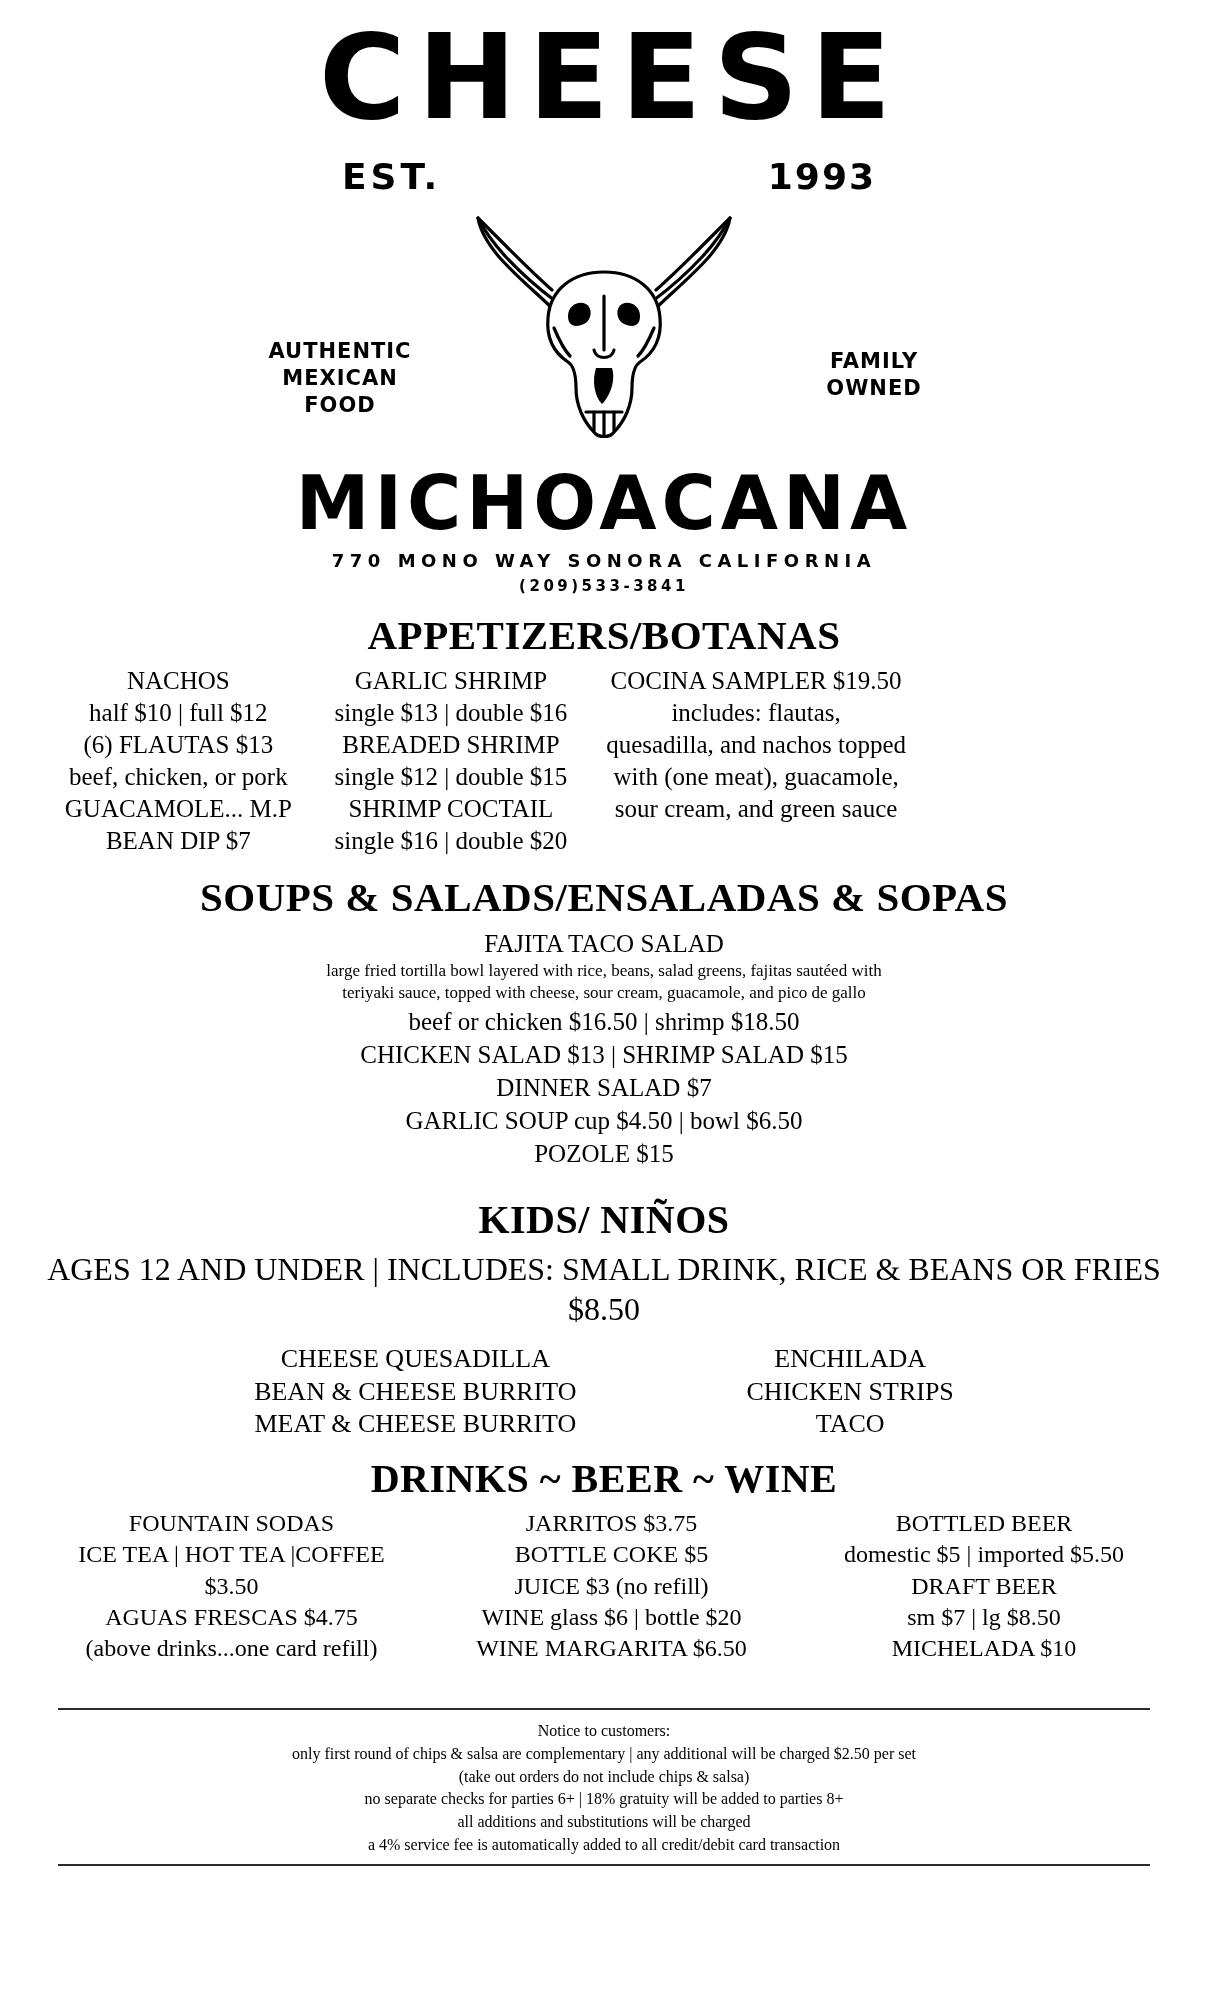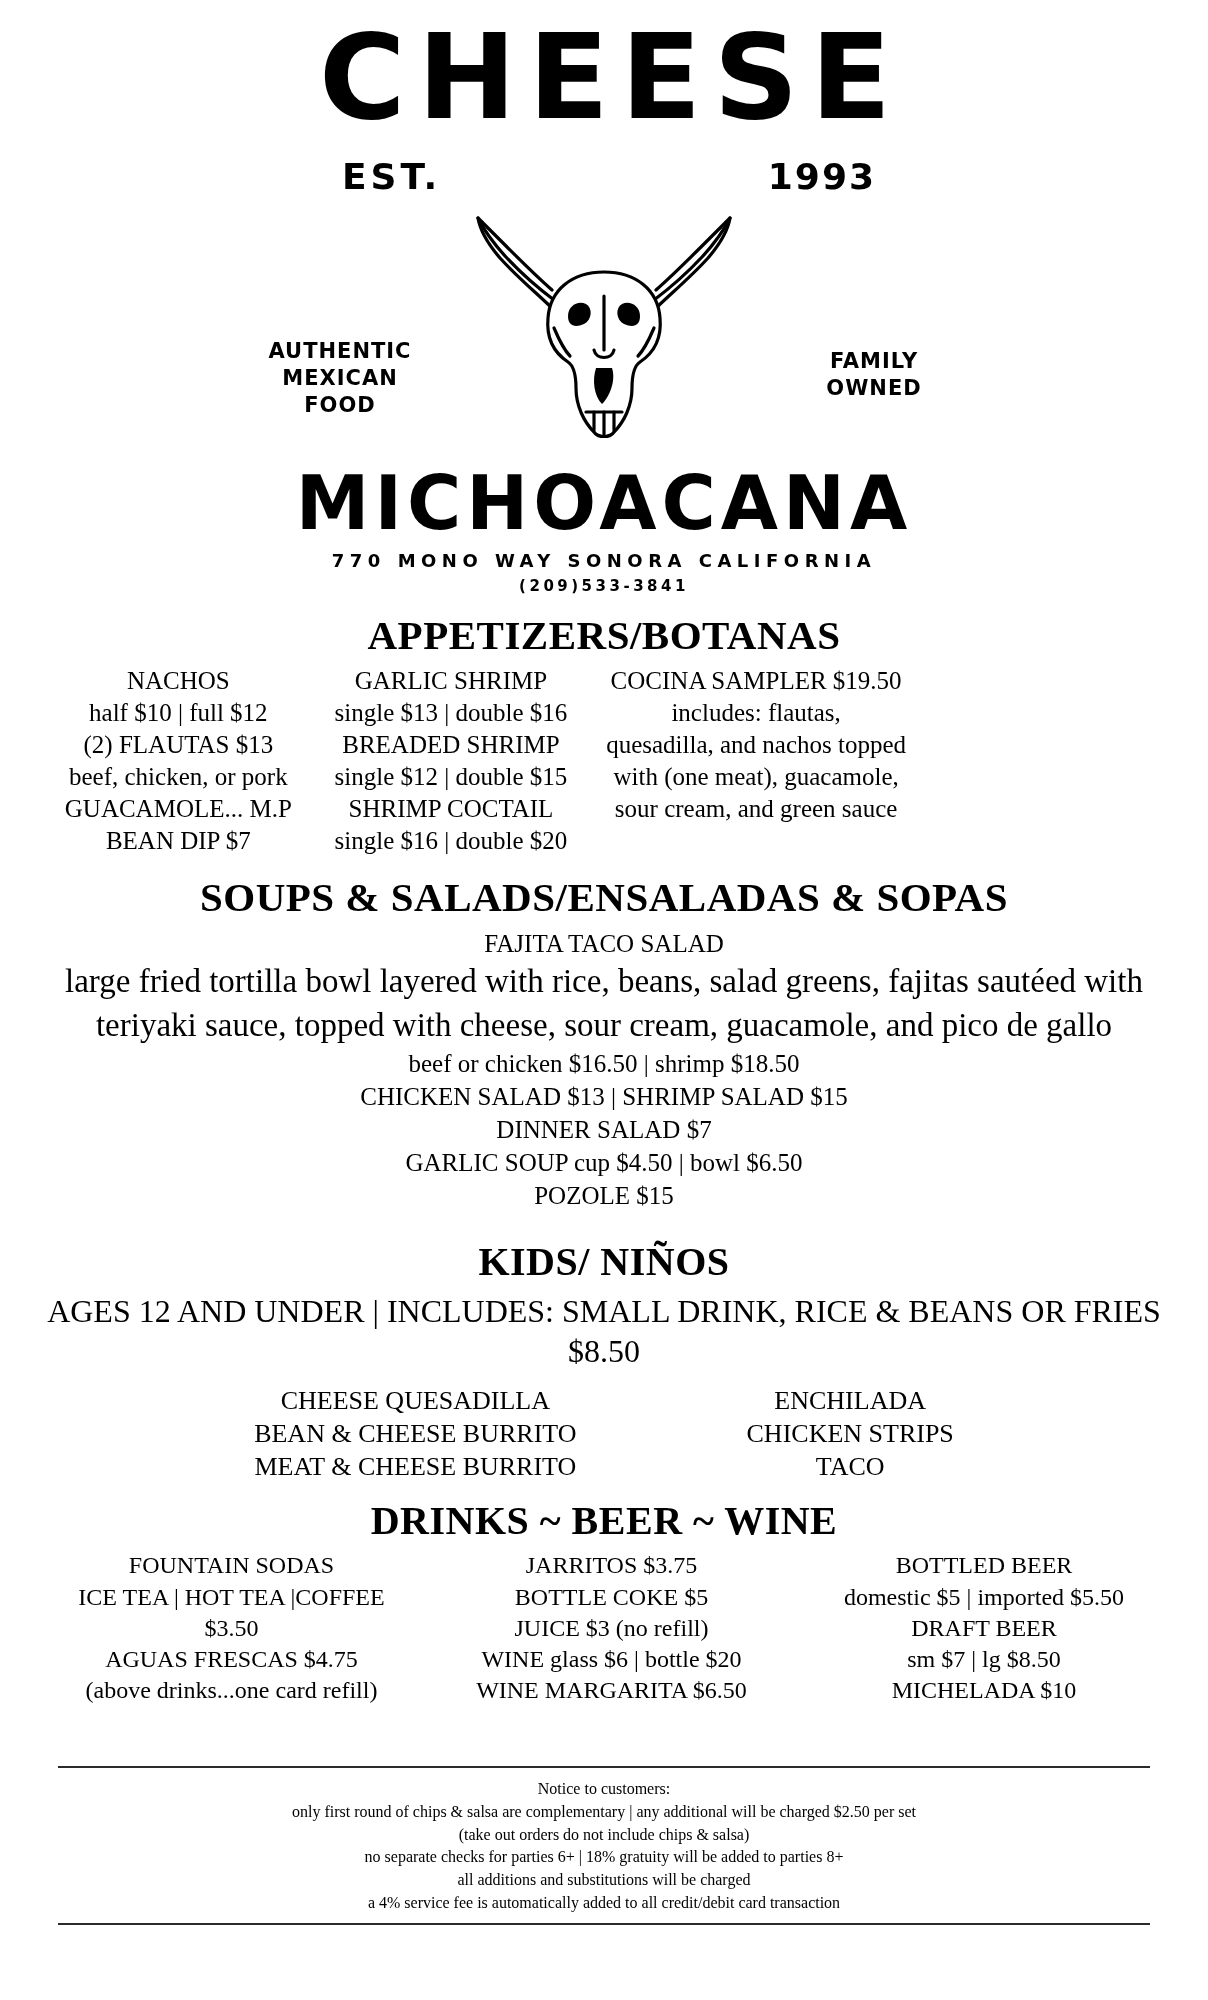--- a/index.html
+++ b/index.html
@@ -135,21 +135,21 @@
   .col.c2 { width: 330px; }
   .col.c3 { width: 420px; }
 
   .center-block {
     text-align: center;
     font-size: 25px;
     line-height: 1.32;
     padding: 0 46px;
   }
   .center-block .wide {
-    font-size: 33px;
+    font-size: 17px;
   }
 
   .kids-intro {
     text-align: center;
     font-size: 32px;
     line-height: 1.25;
     padding: 0 34px;
   }
   .kids-cols {
     display: flex;
@@ -172,21 +172,21 @@
     text-align: center;
     font-size: 24px;
     line-height: 1.3;
   }
   .dc.d1 { width: 355px; }
   .dc.d2 { width: 330px; }
   .dc.d3 { width: 340px; }
 
   
   .notice-wrap {
-    margin-top: 44px;
+    margin-top: 28px;
     padding: 16px 58px;
   }
   .rule {
     border-top: 2px solid #2b2b2b;
     width: 100%;
   }
   .notice {
     text-align: center;
     font-size: 16px;
     line-height: 1.42;
@@ -244,21 +244,21 @@
     <div class="michoacana-word">MICHOACANA</div>
     <div class="address">770 MONO WAY SONORA CALIFORNIA</div>
     <div class="phone">(209)533-3841</div>
   </div>
 
   <div class="section-title">APPETIZERS/BOTANAS</div>
   <div class="cols3">
     <div class="col c1">
       <div>NACHOS</div>
       <div>half $10 | full $12</div>
-      <div>(2) FLAUTAS $13</div>
+      <div>(6) FLAUTAS $13</div>
       <div>beef, chicken, or pork</div>
       <div>GUACAMOLE... M.P</div>
       <div>BEAN DIP $7</div>
     </div>
     <div class="col c2">
       <div>GARLIC SHRIMP</div>
       <div>single $13 | double $16</div>
       <div>BREADED SHRIMP</div>
       <div>single $12 | double $15</div>
       <div>SHRIMP COCTAIL</div>

